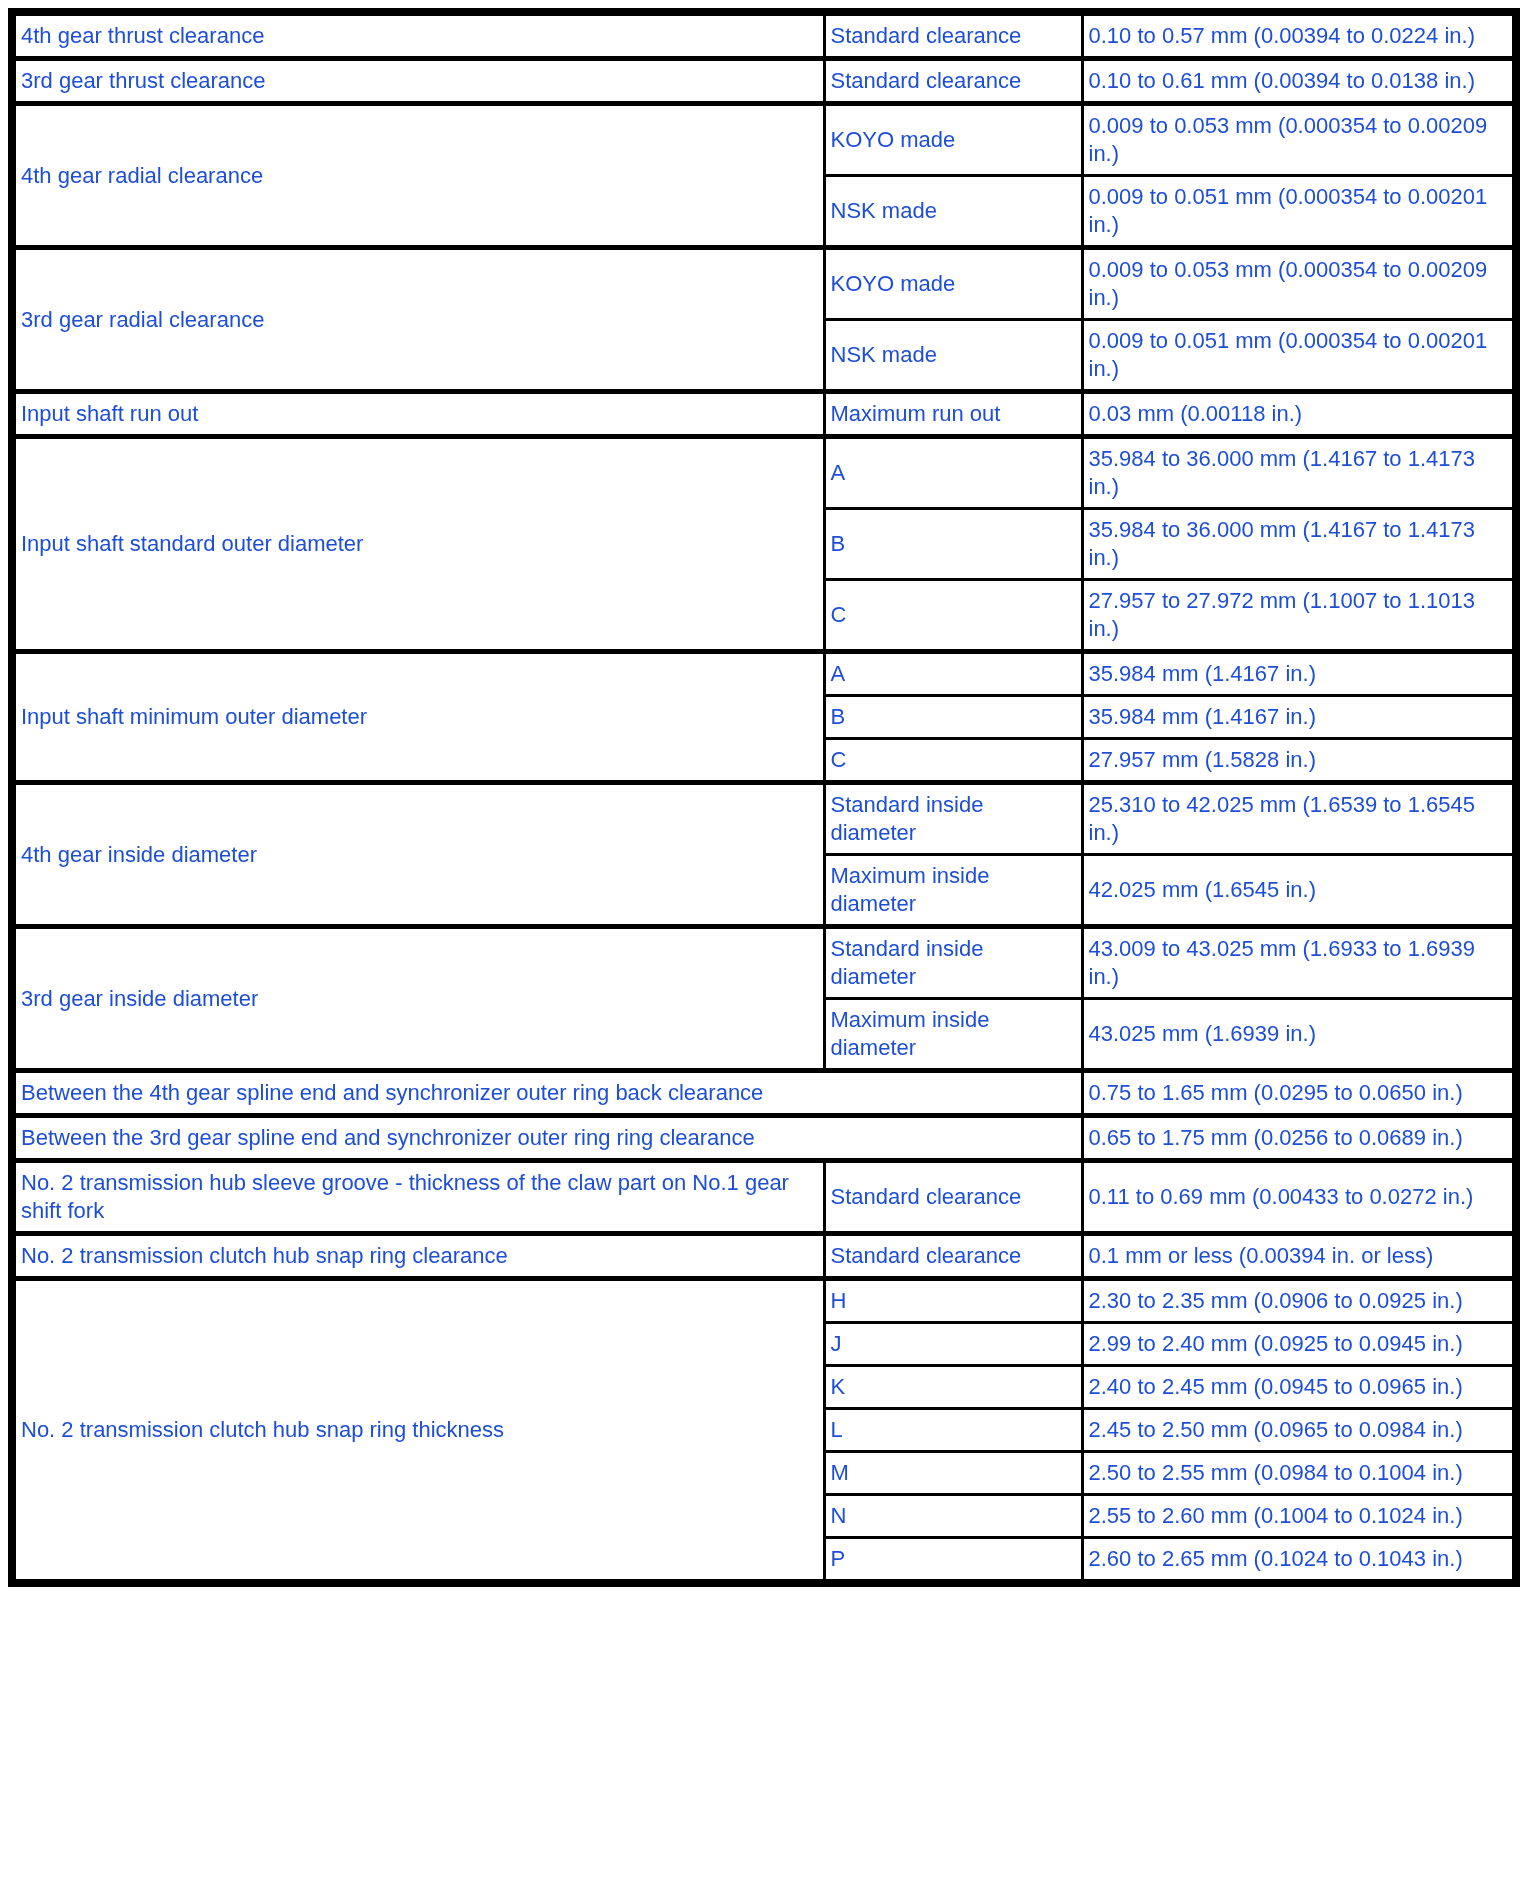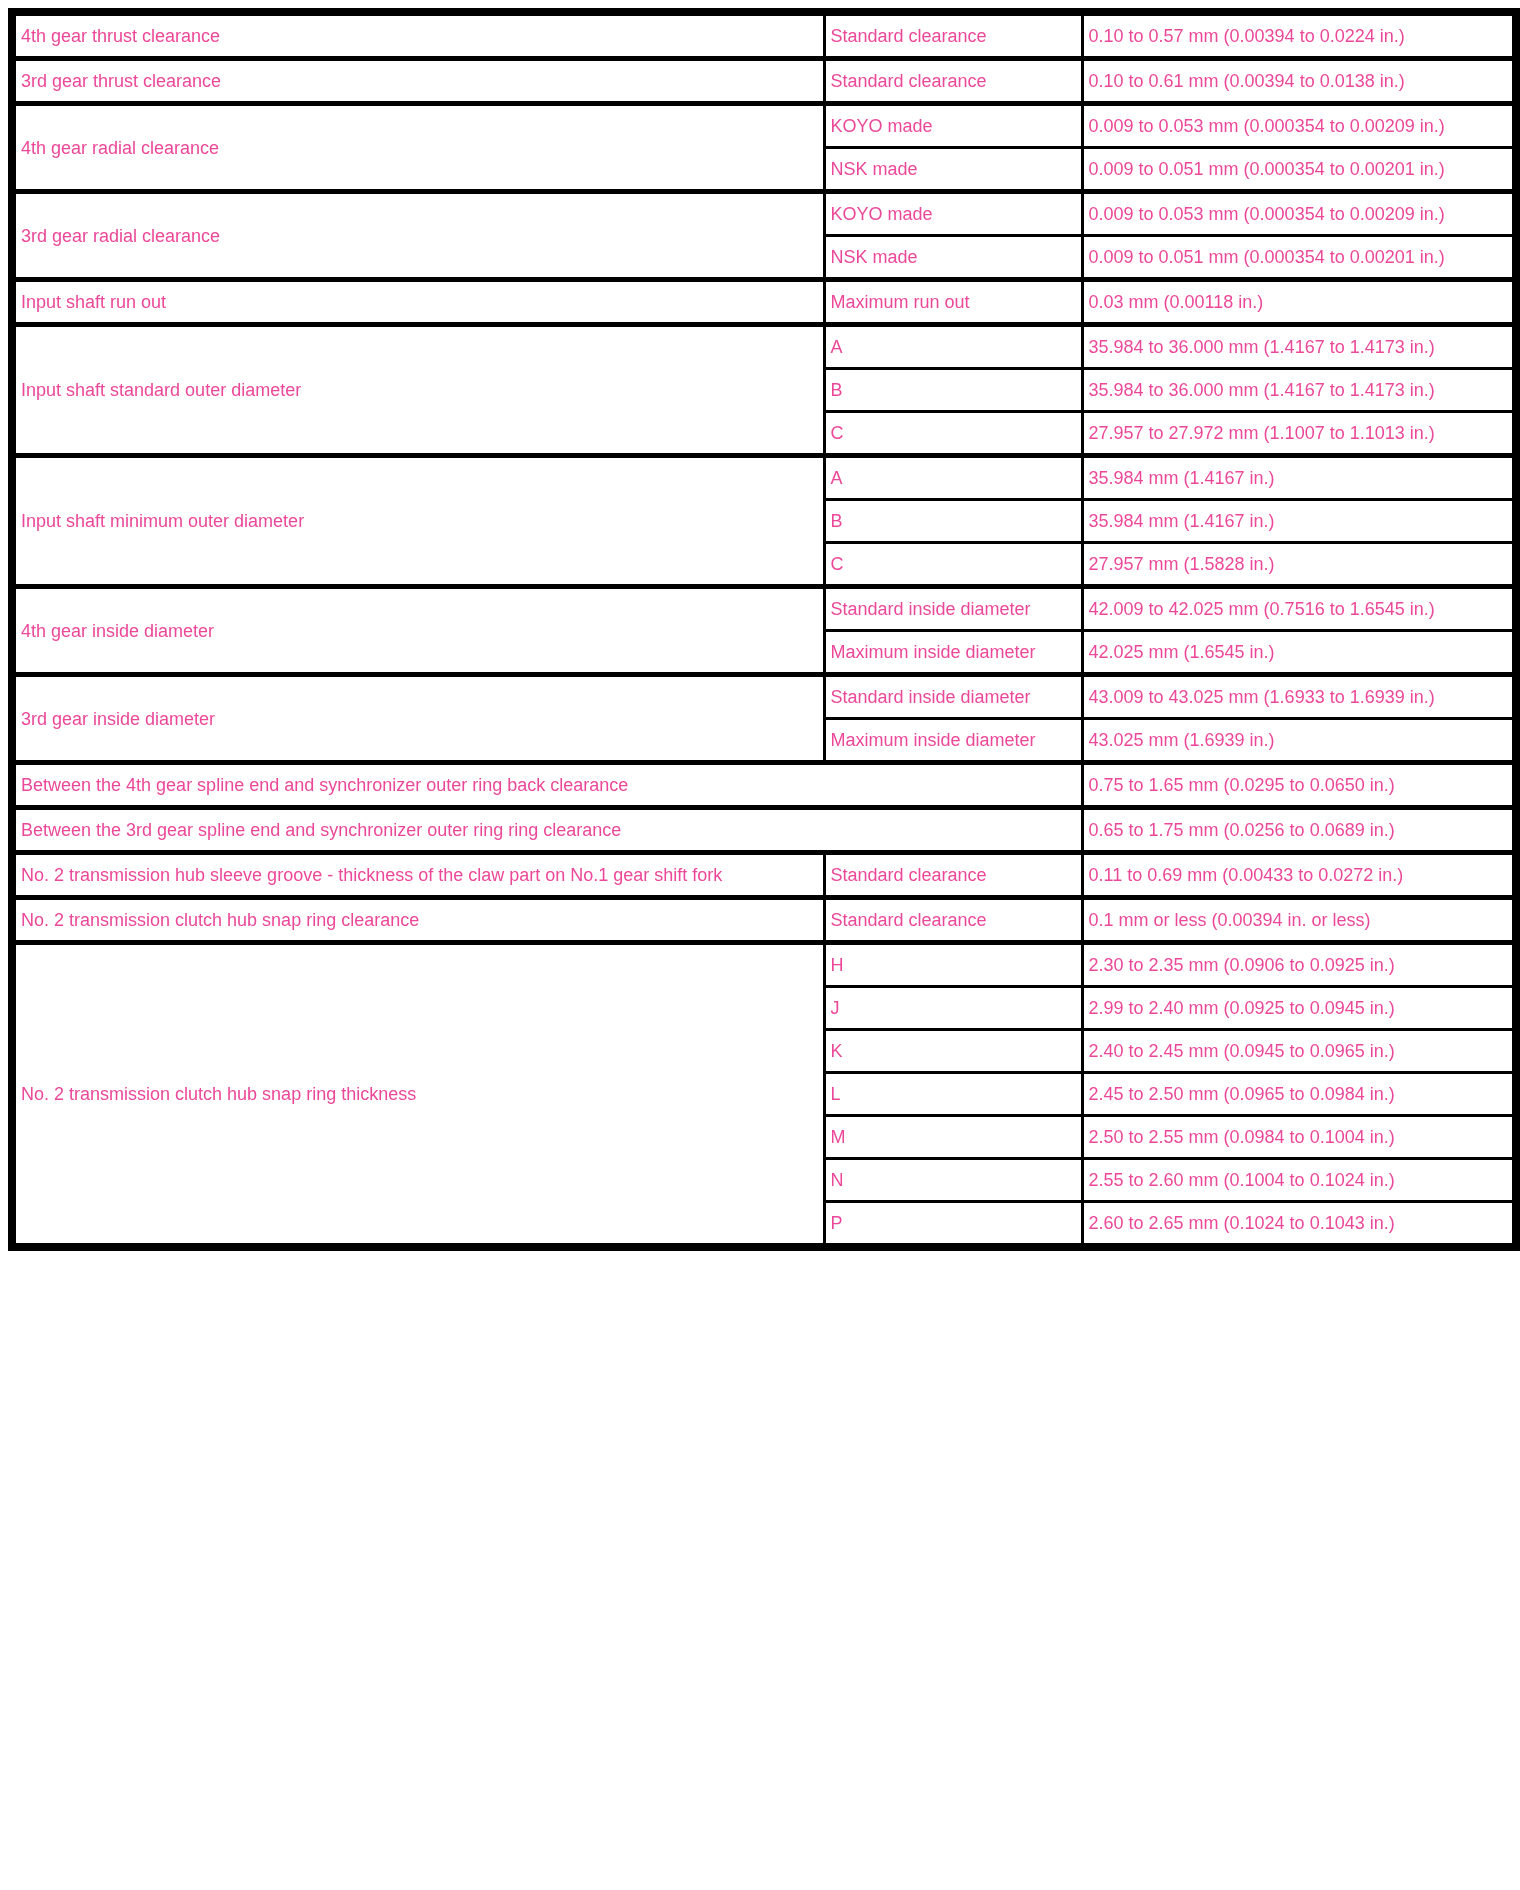--- a/index.html
+++ b/index.html
@@ -18,22 +18,22 @@
     width: 1520px;
     height: 1890px;
     padding: 8px;
     background: #ffffff;
   }
   table.spec {
     border-collapse: collapse;
     table-layout: fixed;
     width: 1504px;
     border: 8px solid #000000;
-    font-size: 18px;
-    color: #ec4899;
+    font-size: 22px;
+    color: #1d4ed8;
     background: #ffffff;
   }
   col.c1 { width: 812px; }
   col.c2 { width: 258px; }
   col.c3 { width: 434px; }
   td {
     border: 3px solid #000000;
     padding: 6px 6px 6px 5px;
     vertical-align: middle;
     line-height: 28px;
@@ -109,21 +109,21 @@
           <td>B</td>
           <td>35.984 mm (1.4167 in.)</td>
         </tr>
         <tr class="sub">
           <td>C</td>
           <td>27.957 mm (1.5828 in.)</td>
         </tr>
         <tr class="group">
           <td rowspan="2">4th gear inside diameter</td>
           <td>Standard inside diameter</td>
-          <td>42.009 to 42.025 mm (0.7516 to 1.6545 in.)</td>
+          <td>25.310 to 42.025 mm (1.6539 to 1.6545 in.)</td>
         </tr>
         <tr class="sub">
           <td>Maximum inside diameter</td>
           <td>42.025 mm (1.6545 in.)</td>
         </tr>
         <tr class="group">
           <td rowspan="2">3rd gear inside diameter</td>
           <td>Standard inside diameter</td>
           <td>43.009 to 43.025 mm (1.6933 to 1.6939 in.)</td>
         </tr>

